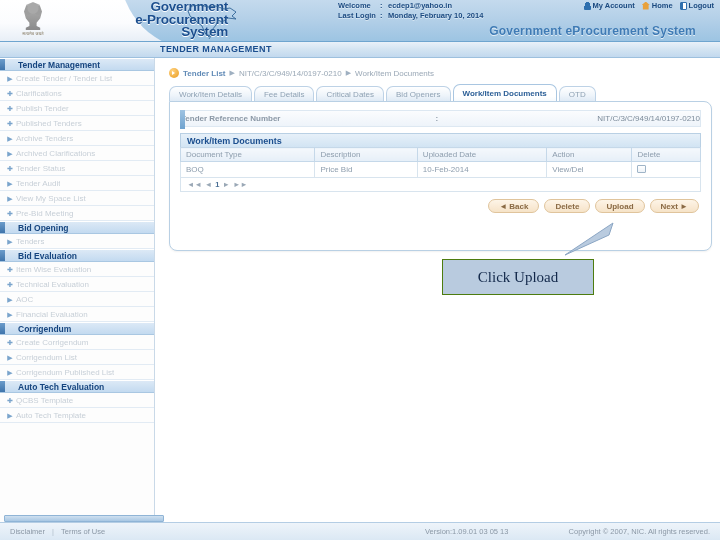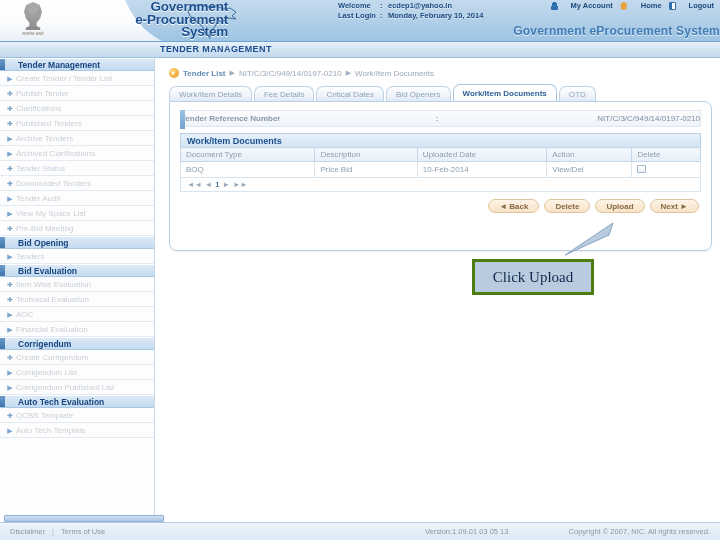--- a/index.html
+++ b/index.html
@@ -74,34 +74,34 @@
     text-shadow:0 1px 0 rgba(255,255,255,.5);
   }
   .welcome-row { display:flex; }
   .welcome-lbl { width:42px; }
   .welcome-sep { width:8px; }
   .hdr-links {
     position:absolute; right:6px; top:1px;
     display:flex; align-items:center; gap:7px;
     font-size:7.5px; font-weight:bold; color:#1b4a80;
   }
-  .hdr-link { display:flex; align-items:center; gap:13px; cursor:pointer; }
+  .hdr-link { display:flex; align-items:center; gap:2px; cursor:pointer; }
   .ic { display:inline-block; }
   .ic-user { width:7px; height:8px;
     background:
       radial-gradient(circle at 50% 28%, #2e6fae 0 2.4px, transparent 2.6px),
       linear-gradient(180deg,transparent 0 52%, #2e6fae 52% 100%);
     border-radius:1px; }
   .ic-home { width:8px; height:8px;
     background:#e8a13c;
     clip-path:polygon(50% 0%,100% 45%,86% 45%,86% 100%,14% 100%,14% 45%,0% 45%); }
   .ic-logout { width:7px; height:8px; border:1.3px solid #2e6fae; border-radius:1px;
     background:linear-gradient(90deg,#2e6fae 0 45%, #fff 45% 100%); }
   .hdr-title {
-    position:absolute; right:0; top:24px;
+    position:absolute; right:24px; top:24px;
     font-size:12px; font-weight:bold; color:#3f7bb5;
     text-shadow:0 1px 0 rgba(255,255,255,.7);
     letter-spacing:.2px;
   }
 
   
   .band {
     width:720px; height:16px;
     background:linear-gradient(180deg,#e9f1f9 0%,#d3e4f2 50%,#c2d9ee 100%);
     border-bottom:1px solid #9dc0de;
@@ -237,28 +237,27 @@
     font-size:8px; font-weight:bold; color:#8a6a44;
     background:linear-gradient(180deg,#fdf4e7 0%,#f6e3c8 100%);
     border:1px solid #e0c49c; border-radius:8px;
     padding:1px 10px; height:14px; line-height:11px; cursor:pointer;
     white-space:nowrap;
   }
 
   
   .callout {
     position:absolute; left:287px; top:201px;
-    width:122px; height:36px;
+    width:152px; height:36px;
     background:#b9cbdf;
-    border:3px solid #4d7c0f;
+    border:1px solid #4d7c0f;
     display:flex; align-items:center; justify-content:center;
     font-family:"Liberation Serif", serif;
     font-size:15px; color:#12284a;
     z-index:6;
-    margin-left:30px;
   }
   .callout-tail {
     position:absolute; left:380px; top:163px;
     width:80px; height:42px; z-index:5;
   }
 
   
   .footer {
     position:absolute; left:0; bottom:0; width:720px; height:18px;
     background:linear-gradient(180deg,#eef4fa 0%,#dbe8f4 100%);
@@ -338,45 +337,41 @@
 <div class="body-wrap">
 
   <div class="sidebar" id="sidebar">
       <div class="sb-group-head">Tender Management</div>
       <div class="sb-item">
         <span class="sb-arrow">▶</span>
         <span class="sb-label">Create Tender / Tender List</span>
       </div>
       <div class="sb-item">
         <span class="sb-arrow">✚</span>
+        <span class="sb-label">Clarifications</span>
+      </div>
+      <div class="sb-item">
+        <span class="sb-arrow">✚</span>
         <span class="sb-label">Publish Tender</span>
       </div>
       <div class="sb-item">
         <span class="sb-arrow">✚</span>
-        <span class="sb-label">Clarifications</span>
-      </div>
-      <div class="sb-item">
-        <span class="sb-arrow">✚</span>
         <span class="sb-label">Published Tenders</span>
       </div>
       <div class="sb-item">
         <span class="sb-arrow">▶</span>
         <span class="sb-label">Archive Tenders</span>
       </div>
       <div class="sb-item">
         <span class="sb-arrow">▶</span>
         <span class="sb-label">Archived Clarifications</span>
       </div>
       <div class="sb-item">
         <span class="sb-arrow">✚</span>
         <span class="sb-label">Tender Status</span>
-      </div>
-      <div class="sb-item">
-        <span class="sb-arrow">✚</span>
-        <span class="sb-label">Downloaded Tenders</span>
       </div>
       <div class="sb-item">
         <span class="sb-arrow">▶</span>
         <span class="sb-label">Tender Audit</span>
       </div>
       <div class="sb-item">
         <span class="sb-arrow">▶</span>
         <span class="sb-label">View My Space List</span>
       </div>
       <div class="sb-item">

